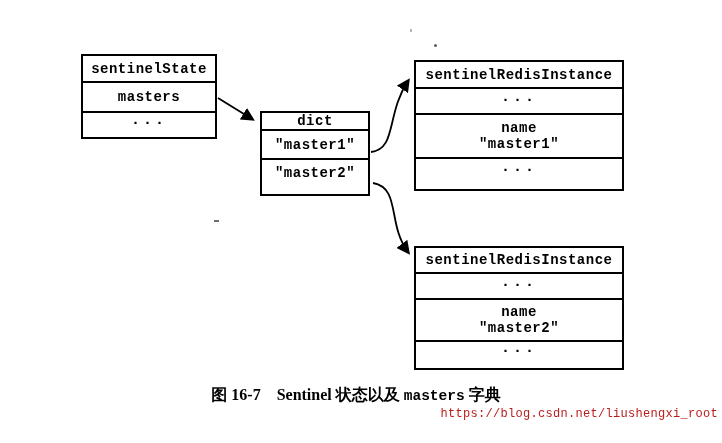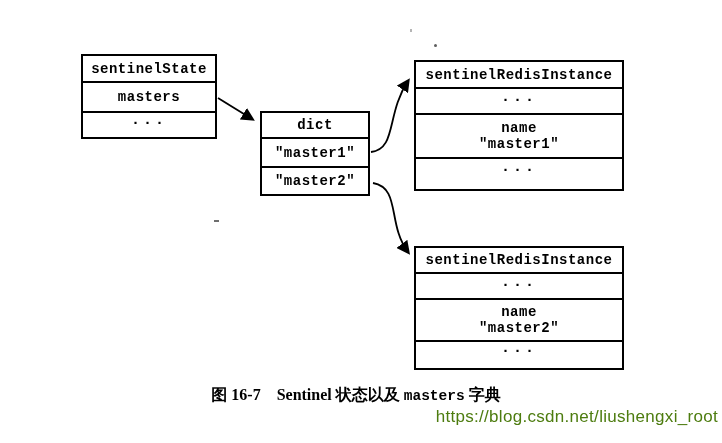--- a/index.html
+++ b/index.html
@@ -33,21 +33,21 @@
   }
   .row + .row{border-top:2px solid #000;}
   .dots{font-size:15px;letter-spacing:3px;line-height:10px;padding-bottom:6px;}
   .two-line{gap:0;}
   
   .box-state{left:81px;top:54px;width:136px;height:85px;}
   .box-state .r1{height:25px;border-radius:10px;}
   .box-state .r2{height:30px;}
   .box-state .r3{height:24px;}
   .box-dict{left:260px;top:111px;width:110px;height:85px;}
-  .box-dict .r1{height:24px;text-align:right;}
+  .box-dict .r1{height:16px;text-align:right;}
   .box-dict .r2{height:29px;}
   .box-dict .r3{height:28px;}
   .box-inst1{left:414px;top:60px;width:210px;height:131px;}
   .box-inst1 .r1{height:25px;}
   .box-inst1 .r2{height:26px;}
   .box-inst1 .r3{height:44px;}
   .box-inst1 .r4{height:26px;}
   .box-inst2{left:414px;top:246px;width:210px;height:124px;}
   .box-inst2 .r1{height:24px;}
   .box-inst2 .r2{height:26px;}
@@ -60,23 +60,23 @@
     font-family:"Liberation Serif", serif;
     font-weight:bold;
     font-size:16px;
     color:#000;
   }
   .caption .fig-label{margin-right:16px;}
   .caption .mono{font-family:"Liberation Mono", monospace;font-size:14.5px;}
   .watermark{
     position:absolute;
     right:4px;top:407px;
-    font-family:Liberation Sans, sans-serif;
-    font-size:17px;
-    color:#4d7c0f;
+    font-family:Liberation Mono, monospace;
+    font-size:12px;
+    color:#b91c1c;
     letter-spacing:0.3px;
   }
   .speck{position:absolute;background:#8a8a8a;}
   .speck-1{left:410px;top:29px;width:2px;height:3px;background:#b5b5b5;}
   .speck-2{left:434px;top:44px;width:3px;height:3px;background:#5f5f5f;border-radius:50%;}
   .speck-3{left:214px;top:220px;width:5px;height:2px;background:#6e6e6e;}
 </style>
 </head>
 <body>
 

